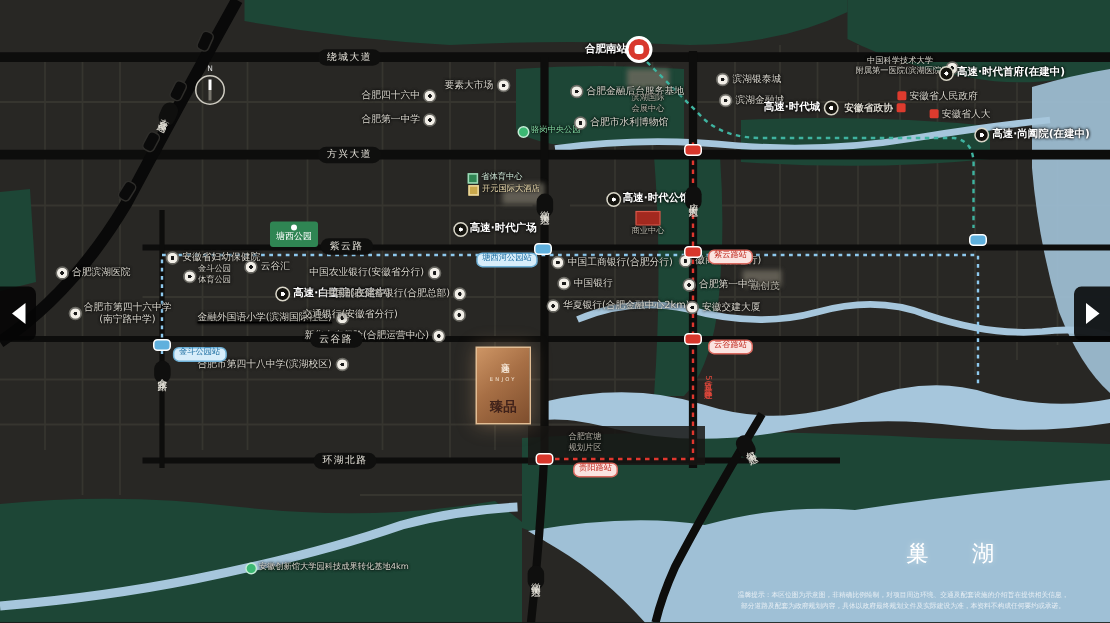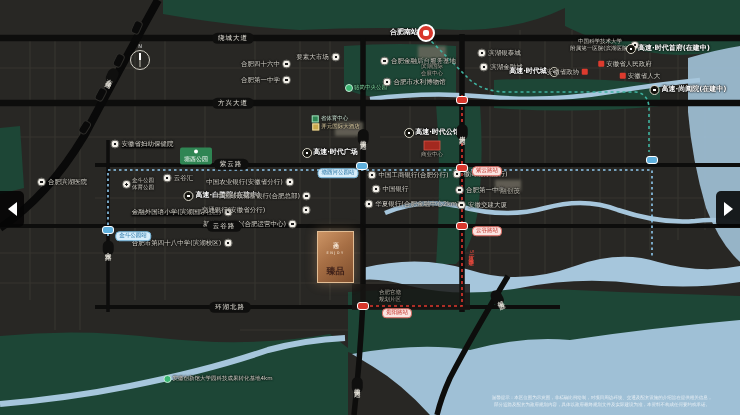--- a/index.html
+++ b/index.html
@@ -236,33 +236,33 @@
         <span class="ic ic-w"></span>
       </div>
       <div class="lbl bold" style="left: 668px; top: 49px; transform: translate(-50%, -50%); align-items: center;">
         <span class="ic ic-b"></span>
         <span class="tx">高速·时代首府(在建中)</span>
       </div>
       <div class="lbl " style="left: 625px; top: 64px; transform: translate(-50%, -50%);">
         <span class="ic ic-red"></span>
         <span class="tx">安徽省人民政府</span>
       </div>
-      <div class="lbl " style="left: 567px; top: 72px; transform: translate(-50%, -50%);">
+      <div class="lbl " style="left: 583px; top: 72px; transform: translate(-50%, -50%); font-weight: bold;">
         <span class="tx">安徽省政协</span>
         <span class="ic ic-red"></span>
       </div>
       <div class="lbl " style="left: 640px; top: 76px; transform: translate(-50%, -50%);">
         <span class="ic ic-red"></span>
         <span class="tx">安徽省人大</span>
       </div>
       <div class="lbl bold" style="left: 688px; top: 90px; transform: translate(-50%, -50%);">
         <span class="ic ic-b"></span>
         <span class="tx">高速·尚阖院(在建中)</span>
       </div>
-      <div class="lbl " style="left: 142px; top: 144px; transform: translate(-50%, -50%); text-decoration: underline;">
+      <div class="lbl " style="left: 142px; top: 172px; transform: translate(-50%, -50%);">
         <span class="ic ic-w"></span>
         <span class="tx">安徽省妇幼保健院</span>
       </div>
       <div class="lbl greenbox" style="left: 196px; top: 156px; transform: translate(-50%, -50%);">
         <span class="tx">塘西公园</span>
       </div>
       <div class="lbl col tiny" style="left: 138px; top: 184px; transform: translate(-50%, -50%);">
         <span class="ic ic-w"></span>
         <span class="tx">
           <div>金斗公园</div>
@@ -281,20 +281,27 @@
         <span class="tx">金融外国语小学(滨湖国际社区)</span>
         <span class="ic ic-w"></span>
       </div>
       <div class="lbl " style="left: 182px; top: 243px; transform: translate(-50%, -50%);">
         <span class="tx">合肥市第四十八中学(滨湖校区)</span>
         <span class="ic ic-w"></span>
       </div>
       <div class="lbl " style="left: 62px; top: 182px; transform: translate(-50%, -50%);">
         <span class="ic ic-w"></span>
         <span class="tx">合肥滨湖医院</span>
+      </div>
+      <div class="lbl col" style="left: 80px; top: 209px; transform: translate(-50%, -50%);">
+        <span class="ic ic-w"></span>
+        <span class="tx">
+          <div>合肥市第四十六中学</div>
+          <div>(南宁路中学)</div>
+        </span>
       </div>
       <div class="lbl " style="left: 250px; top: 182px; transform: translate(-50%, -50%);">
         <span class="tx">中国农业银行(安徽省分行)</span>
         <span class="ic ic-w"></span>
       </div>
       <div class="lbl " style="left: 264px; top: 196px; transform: translate(-50%, -50%);">
         <span class="tx">中国邮政储蓄银行(合肥总部)</span>
         <span class="ic ic-w"></span>
       </div>
       <div class="lbl " style="left: 256px; top: 210px; transform: translate(-50%, -50%); gap: 36px;">
@@ -376,18 +383,19 @@
   <div class="arrow right">
     <span class="tri"></span>
   </div>
 
   <div class="logo">
     <span class="vert">高速</span>
     <span class="en">ENJOY</span>
     <span class="nm">臻品</span>
   </div>
 
+  <div class="lake-label">巢 湖</div>
 
   <div class="disc">
     <div>温馨提示：本区位图为示意图，非精确比例绘制，对项目周边环境、交通及配套设施的介绍旨在提供相关信息，</div>
     <div>部分道路及配套为政府规划内容，具体以政府最终规划文件及实际建设为准，本资料不构成任何要约或承诺。</div>
   </div>
 </div>
 
 </body></html>

